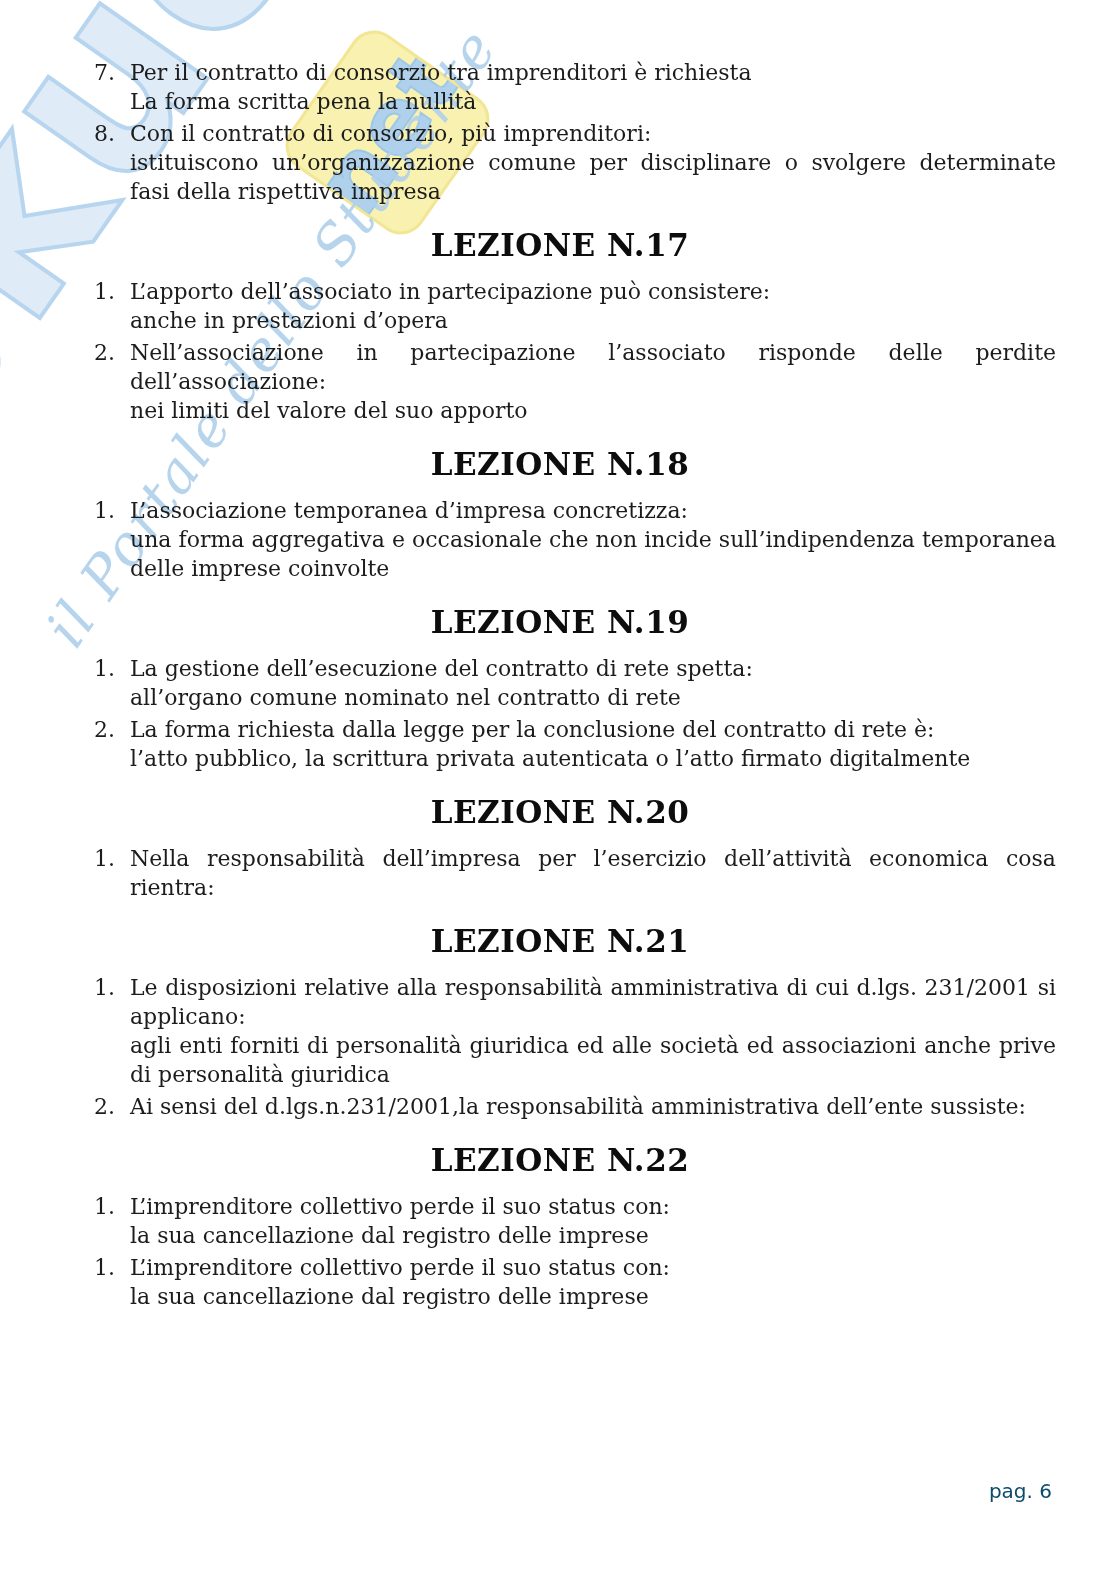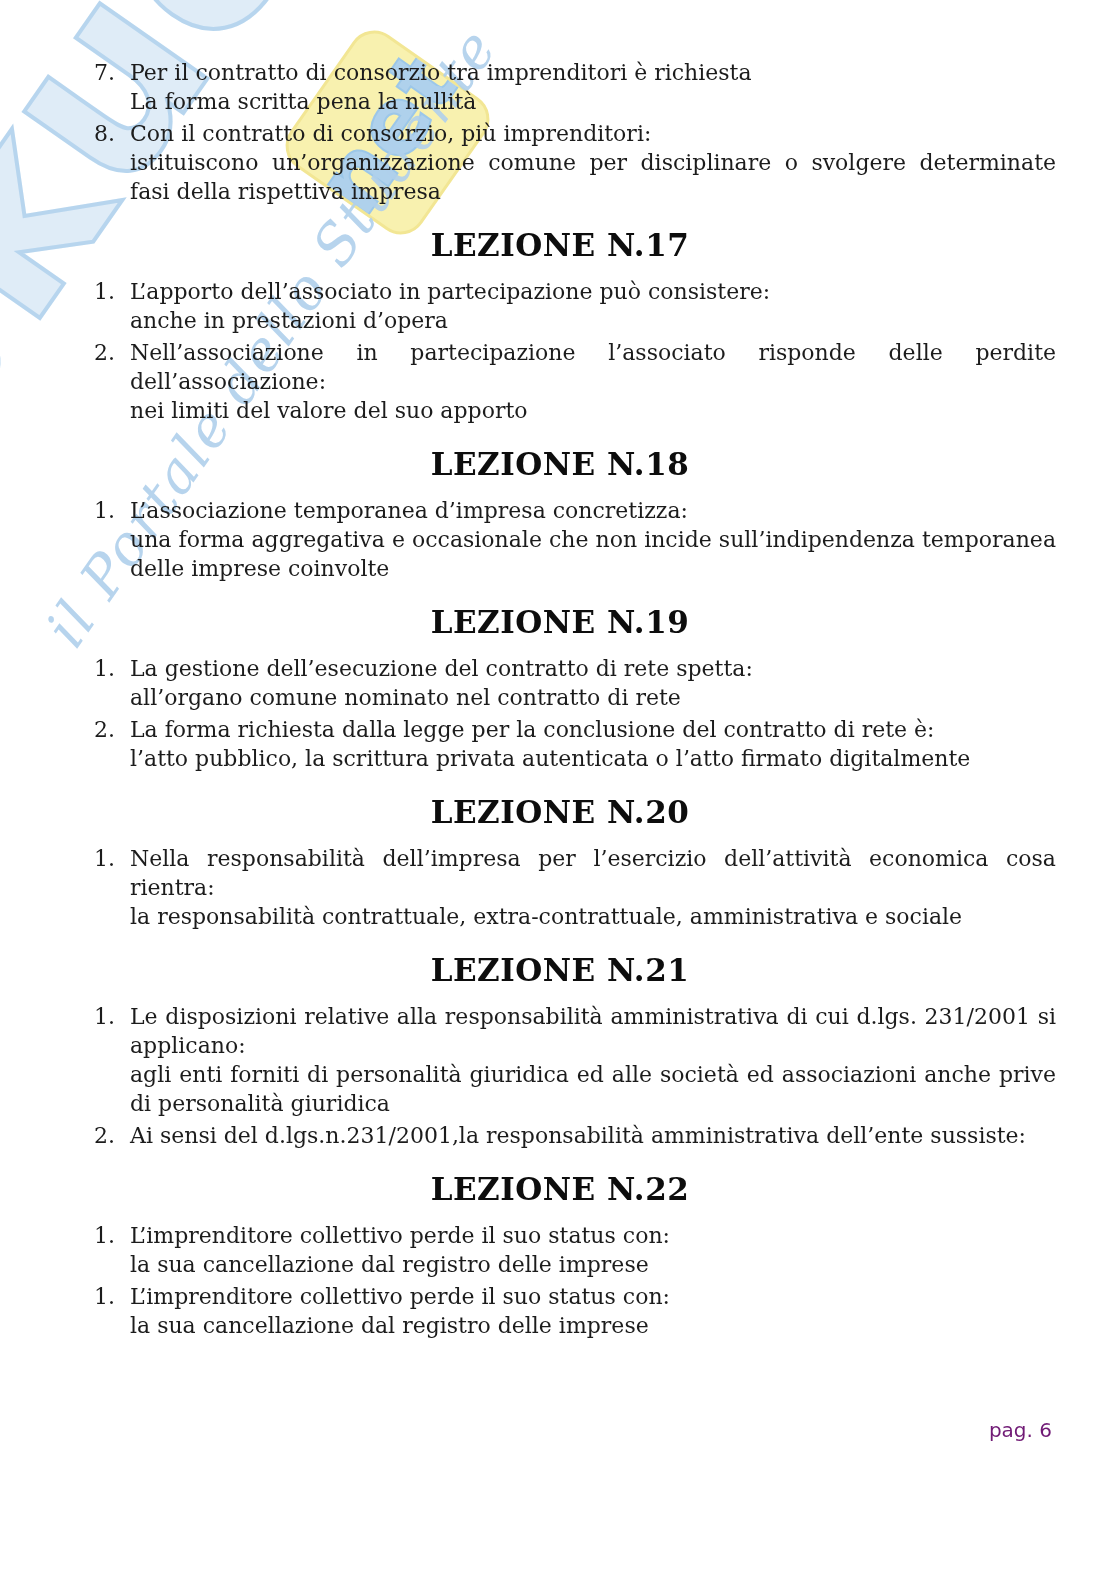--- a/index.html
+++ b/index.html
@@ -43,23 +43,23 @@
   .qa-item{display:flex;margin:0 0 3px 0;padding-left:30px;}
   .qa-num{flex:0 0 36px;font-size:22px;line-height:29px;}
   .qa-text{flex:1;text-align:justify;}
   .qa-line{font-size:22px;line-height:29px;text-align:justify;}
   h2.lezione{
     font-size:31px;line-height:38px;font-weight:bold;color:#0d0d0d;
     margin:20px 0 13px 0;letter-spacing:0.5px;text-align:center;
   }
   section.extra-gap h2.lezione{margin-top:70px;}
   .footer{
-    position:absolute;right:64px;top:1418px;z-index:1;
+    position:absolute;right:64px;top:1479px;z-index:1;
     font-family:"DejaVu Sans","Liberation Sans",sans-serif;
-    font-size:20px;color:#701a75;
+    font-size:20px;color:#0c4a6e;
   }
 </style>
 </head>
 <body>
 
 <div class="page">
 
   <div class="watermark">
     <div class="wm-brand">Skuola</div>
     <div class="wm-netbox">
@@ -131,21 +131,20 @@
         </div>
       </div>
     </section>
 
     <section>
       <h2 class="lezione">LEZIONE N.20</h2>
       <div class="qa-item">
         <div class="qa-num">1.</div>
         <div class="qa-text">
           <div class="qa-line">Nella responsabilità dell’impresa per l’esercizio dell’attività economica cosa rientra:</div>
-          <div class="qa-line">la responsabilità contrattuale, extra-contrattuale, amministrativa e sociale</div>
         </div>
       </div>
     </section>
 
     <section>
       <h2 class="lezione">LEZIONE N.21</h2>
       <div class="qa-item">
         <div class="qa-num">1.</div>
         <div class="qa-text">
           <div class="qa-line">Le disposizioni relative alla responsabilità amministrativa di cui d.lgs. 231/2001 si applicano:</div>

